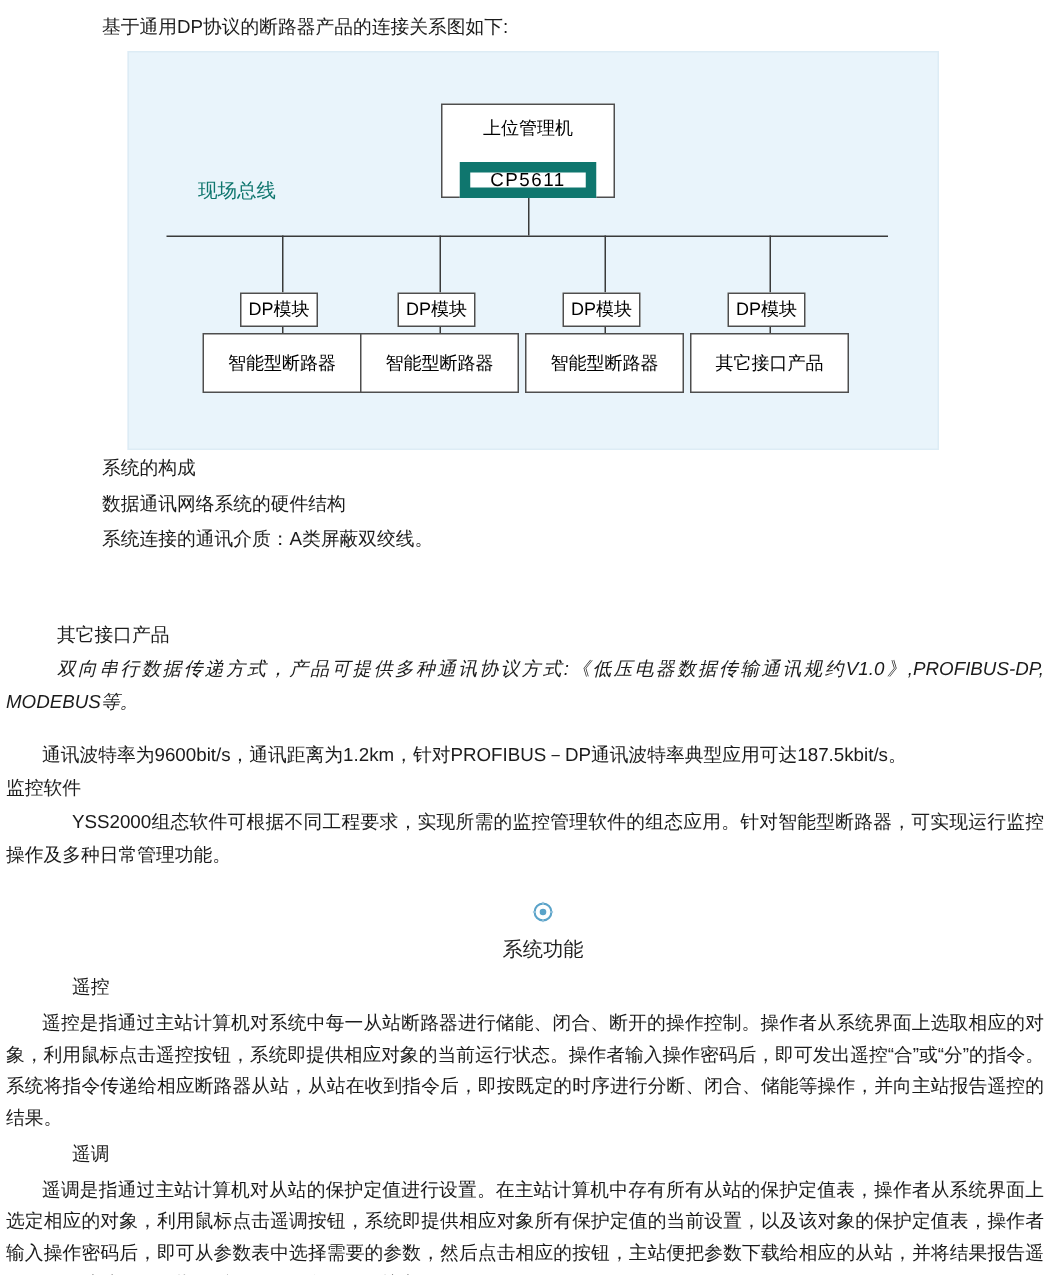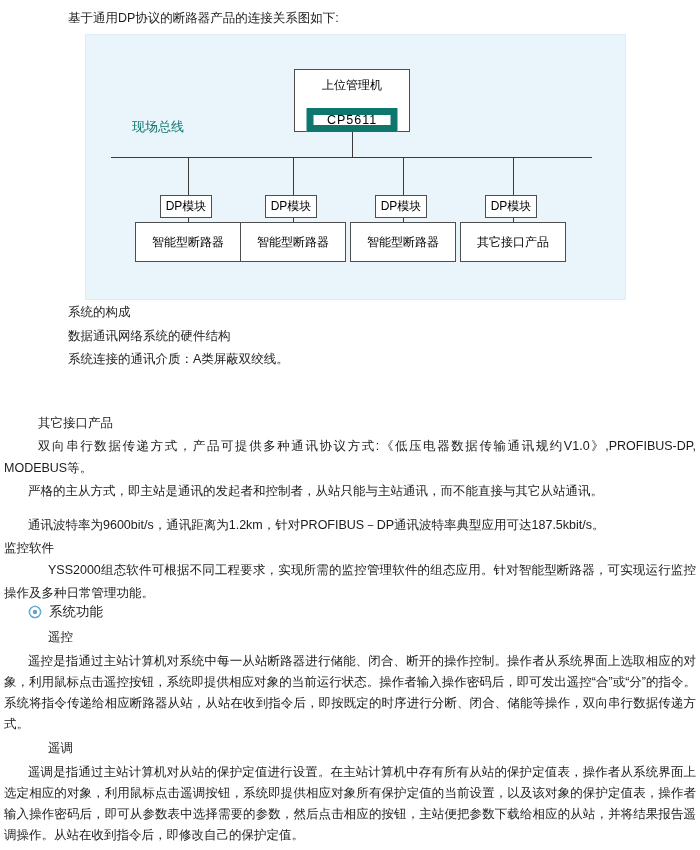--- a/index.html
+++ b/index.html
@@ -45,29 +45,29 @@
   .drop-d    { top:183px; height:22px; }
   .c1 { left:102px; } .c2 { left:207px; } .c3 { left:317px; } .c4 { left:427px; }
 
   
   .composition { position:absolute; left:68px; top:301px; line-height:23.5px; }
   .composition p { margin:0; }
 
   
   .network { position:absolute; left:4px; right:4px; top:412px; line-height:22.5px; }
   .network .sec-title { margin-left:34px; }
-  .network .p1 { text-indent:34px; text-align:justify; }
+  .network .p1 { text-indent:34px; text-align:justify;font-style:italic; }
   .network .p2 { text-indent:24px; }
   .network .p3 { text-indent:24px;margin-top:12px; }
   .network .sub { }
   .network .p4 { text-indent:44px; text-align:justify; }
 
   
   .functions { position:absolute; left:4px; right:4px; top:601px; line-height:21px; }
-  .fn-head { display:flex; align-items:center; gap:7px; margin-left:24px; margin-bottom:6px; }
+  .fn-head { display:flex; align-items:center; gap:7px; margin-left:24px; margin-bottom:6px;flex-direction:column; }
   .fn-title { font-size:13.5px; color:#222; }
   .fn-sub { margin-left:44px; margin-top:4px; margin-bottom:2px;font-family:Liberation Mono, monospace; }
   .fn-p { text-indent:24px; text-align:justify; }
   .bullet-icon { width:14px; height:14px; display:inline-block; flex:0 0 auto; }
 </style>
 </head>
 <body>
 
 <div class="page">
 
@@ -109,37 +109,36 @@
 
   <div class="composition">
     <p>系统的构成</p>
     <p>数据通讯网络系统的硬件结构</p>
     <p>系统连接的通讯介质：A类屏蔽双绞线。</p>
   </div>
 
   <div class="network">
     <p class="sec-title">其它接口产品</p>
     <p class="p1">双向串行数据传递方式，产品可提供多种通讯协议方式:《低压电器数据传输通讯规约V1.0》,PROFIBUS-DP, MODEBUS等。</p>
-    <p class="p2">严格的主从方式，即主站是通讯的发起者和控制者，从站只能与主站通讯，而不能直接与其它从站通讯。</p>
     <p class="p3">通讯波特率为9600bit/s，通讯距离为1.2km，针对PROFIBUS－DP通讯波特率典型应用可达187.5kbit/s。</p>
     <p class="sub">监控软件</p>
     <p class="p4">YSS2000组态软件可根据不同工程要求，实现所需的监控管理软件的组态应用。针对智能型断路器，可实现运行监控操作及多种日常管理功能。</p>
   </div>
 
   <div class="functions">
     <div class="fn-head">
       <svg class="bullet-icon" viewBox="0 0 14 14">
         <circle cx="7" cy="7" r="5.6" fill="none" stroke="#5aa3c9" stroke-width="1.4"></circle>
         <circle cx="7" cy="7" r="2.2" fill="#5aa3c9"></circle>
         <line x1="7" y1="0.2" x2="7" y2="2.4" stroke="#9cc6dd" stroke-width="1"></line>
         <line x1="7" y1="11.6" x2="7" y2="13.8" stroke="#9cc6dd" stroke-width="1"></line>
         <line x1="0.2" y1="7" x2="2.4" y2="7" stroke="#9cc6dd" stroke-width="1"></line>
         <line x1="11.6" y1="7" x2="13.8" y2="7" stroke="#9cc6dd" stroke-width="1"></line>
       </svg>
       <span class="fn-title">系统功能</span>
     </div>
     <p class="fn-sub">遥控</p>
-    <p class="fn-p">遥控是指通过主站计算机对系统中每一从站断路器进行储能、闭合、断开的操作控制。操作者从系统界面上选取相应的对象，利用鼠标点击遥控按钮，系统即提供相应对象的当前运行状态。操作者输入操作密码后，即可发出遥控“合”或“分”的指令。系统将指令传递给相应断路器从站，从站在收到指令后，即按既定的时序进行分断、闭合、储能等操作，双向串行数据传递方式。</p>
+    <p class="fn-p">遥控是指通过主站计算机对系统中每一从站断路器进行储能、闭合、断开的操作控制。操作者从系统界面上选取相应的对象，利用鼠标点击遥控按钮，系统即提供相应对象的当前运行状态。操作者输入操作密码后，即可发出遥控“合”或“分”的指令。系统将指令传递给相应断路器从站，从站在收到指令后，即按既定的时序进行分断、闭合、储能等操作，并向主站报告遥控的结果。</p>
     <p class="fn-sub">遥调</p>
     <p class="fn-p">遥调是指通过主站计算机对从站的保护定值进行设置。在主站计算机中存有所有从站的保护定值表，操作者从系统界面上选定相应的对象，利用鼠标点击遥调按钮，系统即提供相应对象所有保护定值的当前设置，以及该对象的保护定值表，操作者输入操作密码后，即可从参数表中选择需要的参数，然后点击相应的按钮，主站便把参数下载给相应的从站，并将结果报告遥调操作。从站在收到指令后，即修改自己的保护定值。</p>
   </div>
 
 </div>
 
 </body></html>

